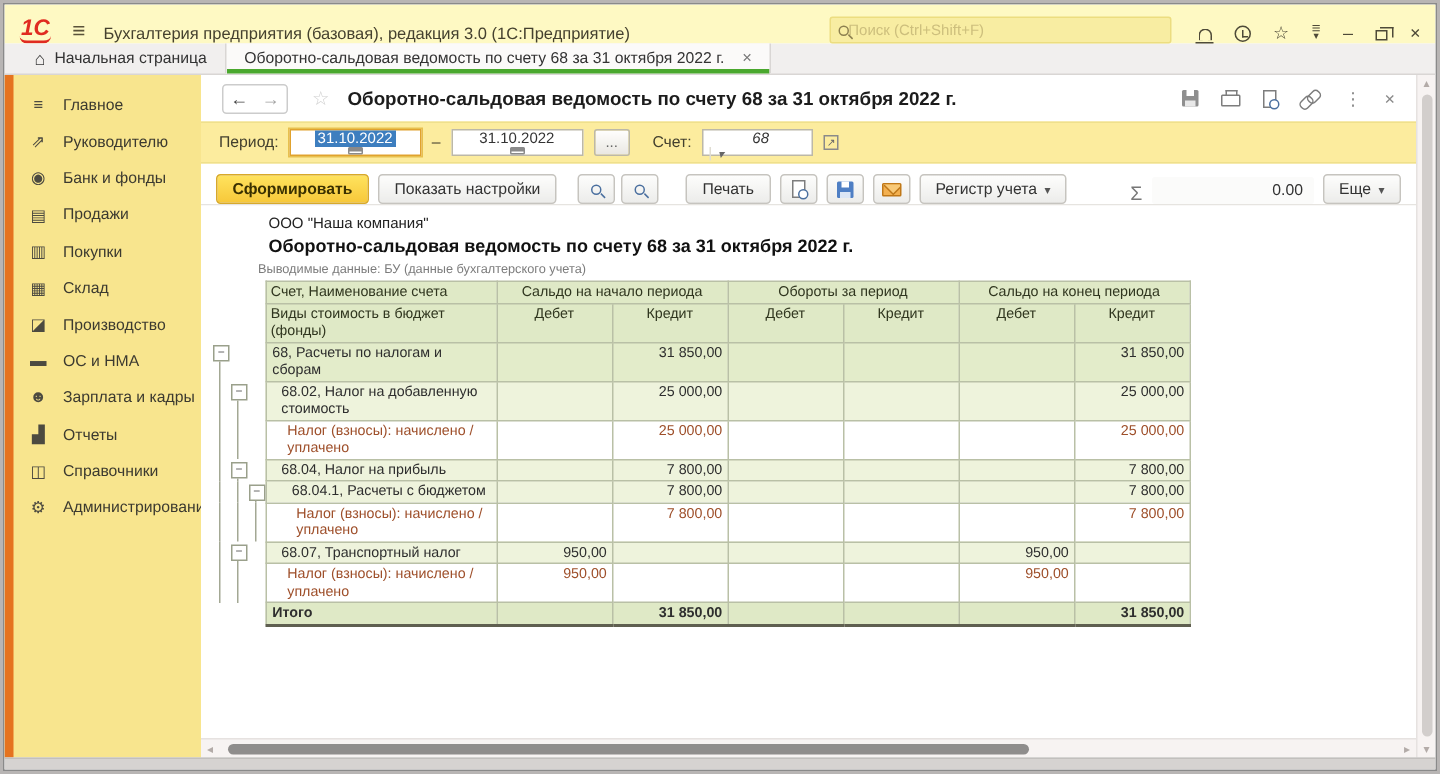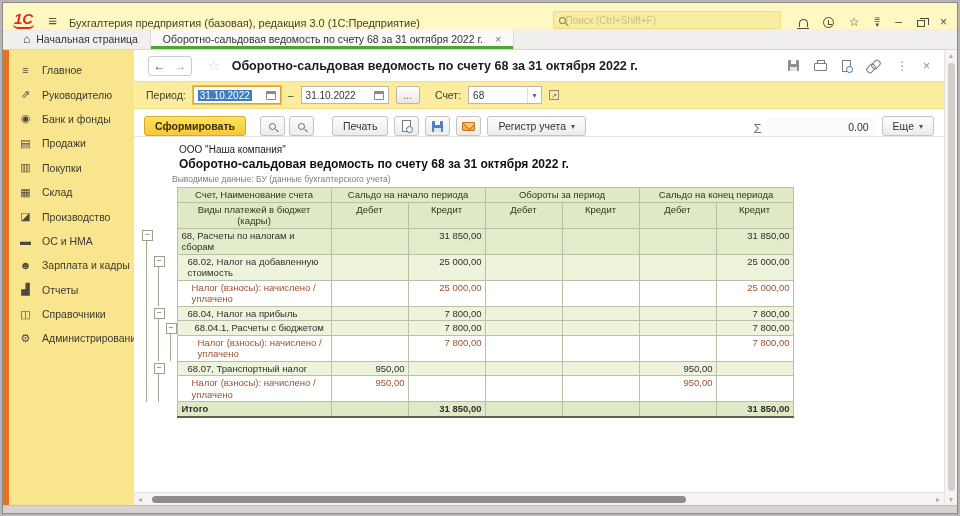--- a/index.html
+++ b/index.html
@@ -69,26 +69,26 @@
   .navgrp { border:1px solid #ccc; border-radius:3px; height:20px; display:flex; align-items:center; background:#fff; }
   .navbtn { width:21px; text-align:center; font-size:12px; color:#444; }
   .navbtn.fwd { color:#a3a3a3; }
   .nav-star { color:#d0d0d0; font-size:13px; margin-left:16px; }
   .navtitle { font-weight:bold; font-size:12.5px; color:#1c1c1c; margin-left:12px; white-space:nowrap; }
   .nav-icons { margin-left:auto; display:flex; align-items:center; gap:15px; color:#8a8a8a; }
   .nav-icons .glyph-btn { color:#8a8a8a; font-size:12px; }
 
   
   .filterrow { height:28px; background:#fcec9e; border-top:1px solid #efe08c; border-bottom:1px solid #efe08c; display:flex; align-items:center; padding:0 12px; gap:7px; font-size:10.5px; color:#43402e; }
-  .field { background:#fff; border:1px solid #bcb8a8; height:18px; display:flex; align-items:center; font-size:10px; color:#333; }
+  .field { background:#fff; border:1px solid #bcb8a8; height:18px; display:flex; align-items:center; font-size:10px; color:#333;flex-direction:column; }
   .field.date { width:88px; padding:0 4px; justify-content:space-between; }
   .field.focused { border-color:#e0a22e; box-shadow:0 0 0 1px #e7c04f; }
   .sel { background:#3d7ebf; color:#fff; padding:0 2px; }
   .btn-sm { border:1px solid #bcb8a8; background:linear-gradient(#fffefd,#e9e7e2); height:18px; padding:0 7px; border-radius:2px; font-size:10px; color:#666; display:flex; align-items:center; }
-  .field.combo { width:74px; padding:0 0 0 4px; justify-content:space-between; }
+  .field.combo { width:74px; padding:0 0 0 4px; justify-content:space-between;font-style:italic; }
   .combo .caret { width:14px; text-align:center; color:#666; font-size:8px; border-left:1px solid #e0ddd2; align-self:stretch; display:flex; align-items:center; justify-content:center; }
 
   
   .toolbar { height:28px; display:flex; align-items:flex-end; gap:6px; padding:0 10px; border-bottom:1px solid #e6e4e0; }
   .btn { height:20px; border:1px solid #c6c4bf; border-radius:3px; background:linear-gradient(#fdfdfc,#ececea); font-size:10.5px; color:#333; display:flex; align-items:center; padding:0 10px; white-space:nowrap; }
   .btn.primary { background:linear-gradient(#ffe35e,#f7c83a); border-color:#d8a92a; font-weight:bold; color:#3a3000; }
   .btn.iconb { width:25px; justify-content:center; padding:0; }
   .btn .caret { font-size:8px; color:#555; margin-left:5px; }
   .joined { margin-left:-2px; }
   .tb-spacer { flex:1; }
@@ -98,21 +98,21 @@
   
   .canvas { position:absolute; top:87px; left:0; right:0; bottom:13px; background:#fff; overflow:hidden; padding-top:7px; }
   .company { margin-left:45px; font-size:10px; color:#222; }
   .rtitle { margin-left:45px; font-size:12px; font-weight:bold; color:#111; margin-top:2px; }
   .rnote { margin-left:45px; font-size:8.5px; color:#7c7c7c; margin:3px 0 3px;padding-left:38px; }
 
   table.osv { margin-left:7px; border-collapse:collapse; table-layout:fixed; width:652px; font-size:9.5px; line-height:11.5px; color:#2e2e2e; }
   .osv td { border:1px solid #b9c0a6; padding:1px 3px; vertical-align:top; background:#fff; }
   .osv td.gut { border:none; background:transparent; padding:0; position:relative; }
   .osv td.hc { background:#dfe9c6; text-align:center; color:#30361f; }
-  .osv td.hl { text-align:center; }
+  .osv td.hl { text-align:left; }
   .osv tr.lvl1 td:not(.gut) { background:#e3ecca; }
   .osv tr.lvl2 td:not(.gut) { background:#eef3dc; }
   .osv tr.det td:not(.gut) { background:#fff; color:#9e4f2a; }
   .osv tr.total td:not(.gut) { background:#dfe9c6; font-weight:bold; border-bottom:2px solid #5f5f50; }
   .osv td.n { text-align:right; }
   .p0 { padding-left:4px !important; } .p1 { padding-left:10px !important; }
   .p1d { padding-left:14px !important; } .p2 { padding-left:17px !important; } .p2d { padding-left:20px !important; }
   .lanes { position:absolute; top:0; left:0; right:0; bottom:0; display:flex; }
   .lane { width:12px; position:relative; }
   .lane.line::before { content:""; position:absolute; left:5px; top:0; bottom:0; border-left:1px solid #a3a894; }
@@ -256,20 +256,21 @@
         <span style="margin-left:8px;">Счет:</span>
         <div class="field combo">
           <span>68</span>
           <span class="caret">▾</span>
         </div>
         <span class="i-openwin">↗</span>
       </div>
 
       <div class="toolbar">
         <span class="btn primary">Сформировать</span>
+        <span class="btn">Показать настройки</span>
         <span class="btn iconb" style="margin-left:8px;">
             <span class="i-search"></span>
           </span>
         <span class="btn iconb joined">
             <span class="i-search"></span>
           </span>
         <span class="btn" style="margin-left:12px;">Печать</span>
         <span class="btn iconb">
             <span class="i-preview"></span>
           </span>
@@ -311,21 +312,21 @@
           <tbody>
               <tr>
             <td class="gut"></td>
             <td class="hc hl">Счет, Наименование счета</td>
             <td class="hc" colspan="2">Сальдо на начало периода</td>
             <td class="hc" colspan="2">Обороты за период</td>
             <td class="hc" colspan="2">Сальдо на конец периода</td>
           </tr>
           <tr>
             <td class="gut"></td>
-            <td class="hc hl">Виды платежей в бюджет (кадры)</td>
+            <td class="hc hl">Виды стоимость в бюджет (фонды)</td>
             <td class="hc">Дебет</td>
             <td class="hc">Кредит</td>
             <td class="hc">Дебет</td>
             <td class="hc">Кредит</td>
             <td class="hc">Дебет</td>
             <td class="hc">Кредит</td>
           </tr>
 
           <tr class="lvl1">
             <td class="gut">

